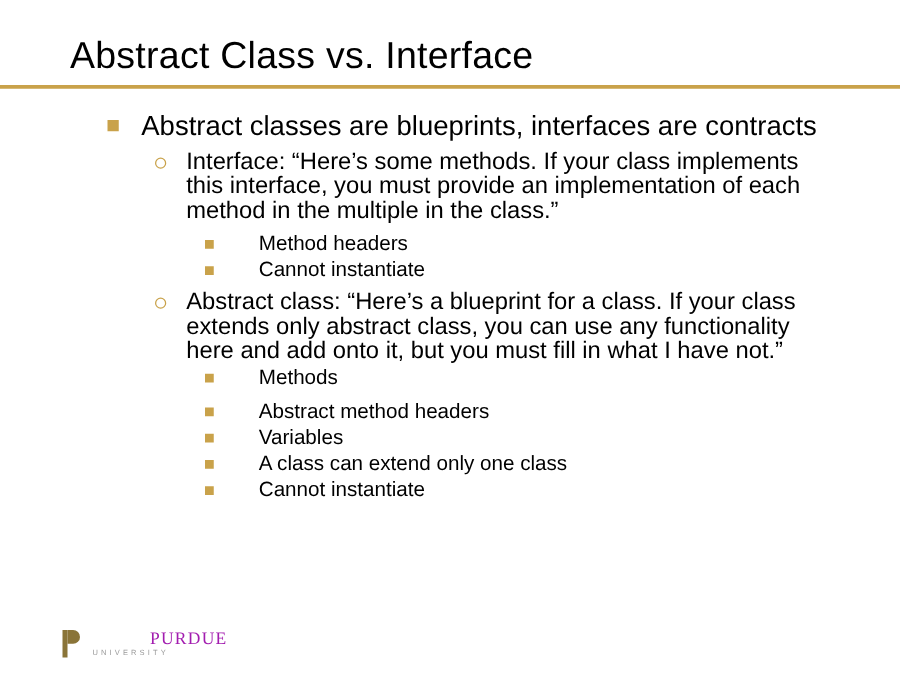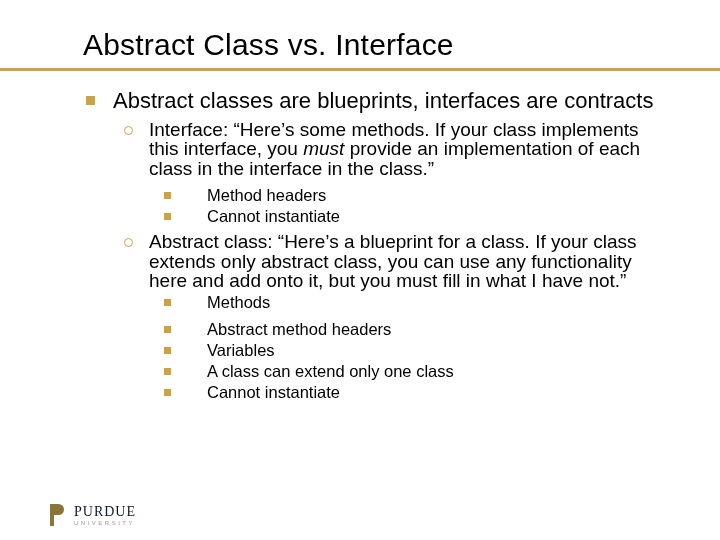--- a/index.html
+++ b/index.html
@@ -13,21 +13,20 @@
     overflow: hidden;
   }
   .slide {
     padding: 28px 48px 0 56px;
   }
   .title {
     font-size: 30px;
     font-weight: 400;
     margin-bottom: 6px;
     letter-spacing: 0.2px;
-    margin-left: 27px;
   }
   .accent-line {
     height: 3px;
     background: #c9a24a;
     margin-left: -56px;
     margin-right: -48px;
     margin-bottom: 18px;
   }
   .lvl1 { padding-left: 30px; }
   .lvl2 { padding-left: 68px; }
@@ -70,21 +69,21 @@
   .txt-lvl2 {
     font-size: 19px;
     line-height: 1.03;
   }
   .txt-lvl3 {
     font-size: 16.5px;
     line-height: 1.15;
   }
   .gap-sm { margin-top: 6px; }
   .gap-md { margin-top: 8px; }
-  .italic { font-style: italic; }
+  .italic { }
   .logo {
     position: absolute;
     left: 48px;
     bottom: 14px;
     display: flex;
     align-items: center;
     gap: 6px;
   }
   .logo-mark {
     width: 20px;
@@ -108,21 +107,22 @@
   }
   .logo-text {
     display: flex;
     flex-direction: column;
     line-height: 1;
   }
   .logo-name {
     font-family: Georgia, 'Times New Roman', serif;
     font-size: 14px;
     letter-spacing: 1px;
-    color: #0f172a;
+    color: #a21caf;
+    margin-left: 46px;
   }
   .logo-sub {
     font-size: 6px;
     letter-spacing: 2.5px;
     color: #9a9a9a;
     margin-top: 1px;
   }
 </style>
 </head>
 <body>
@@ -132,21 +132,21 @@
   <div class="accent-line"></div>
 
   <div class="item lvl1">
     <span class="bullet-sq"></span>
     <span class="txt-lvl1">Abstract classes are blueprints, interfaces are contracts</span>
   </div>
 
   <div class="item lvl2 gap-sm">
     <span class="bullet-circ"></span>
     <span class="txt-lvl2">
-      <span>Interface:  “Here’s some methods.  If your class implements this interface, you </span><span class="italic">must</span><span> provide an implementation of each class in the interface in the class.”</span>
+      <span>Interface:  “Here’s some methods.  If your class implements this interface, you </span><span class="italic">must</span><span> provide an implementation of each method in the multiple in the class.”</span>
     </span>
   </div>
 
   <div class="item lvl3 gap-md">
     <span class="bullet-sq-sm"></span>
     <span class="txt-lvl3">Method headers</span>
   </div>
   <div class="item lvl3">
     <span class="bullet-sq-sm"></span>
     <span class="txt-lvl3">Cannot instantiate</span>

